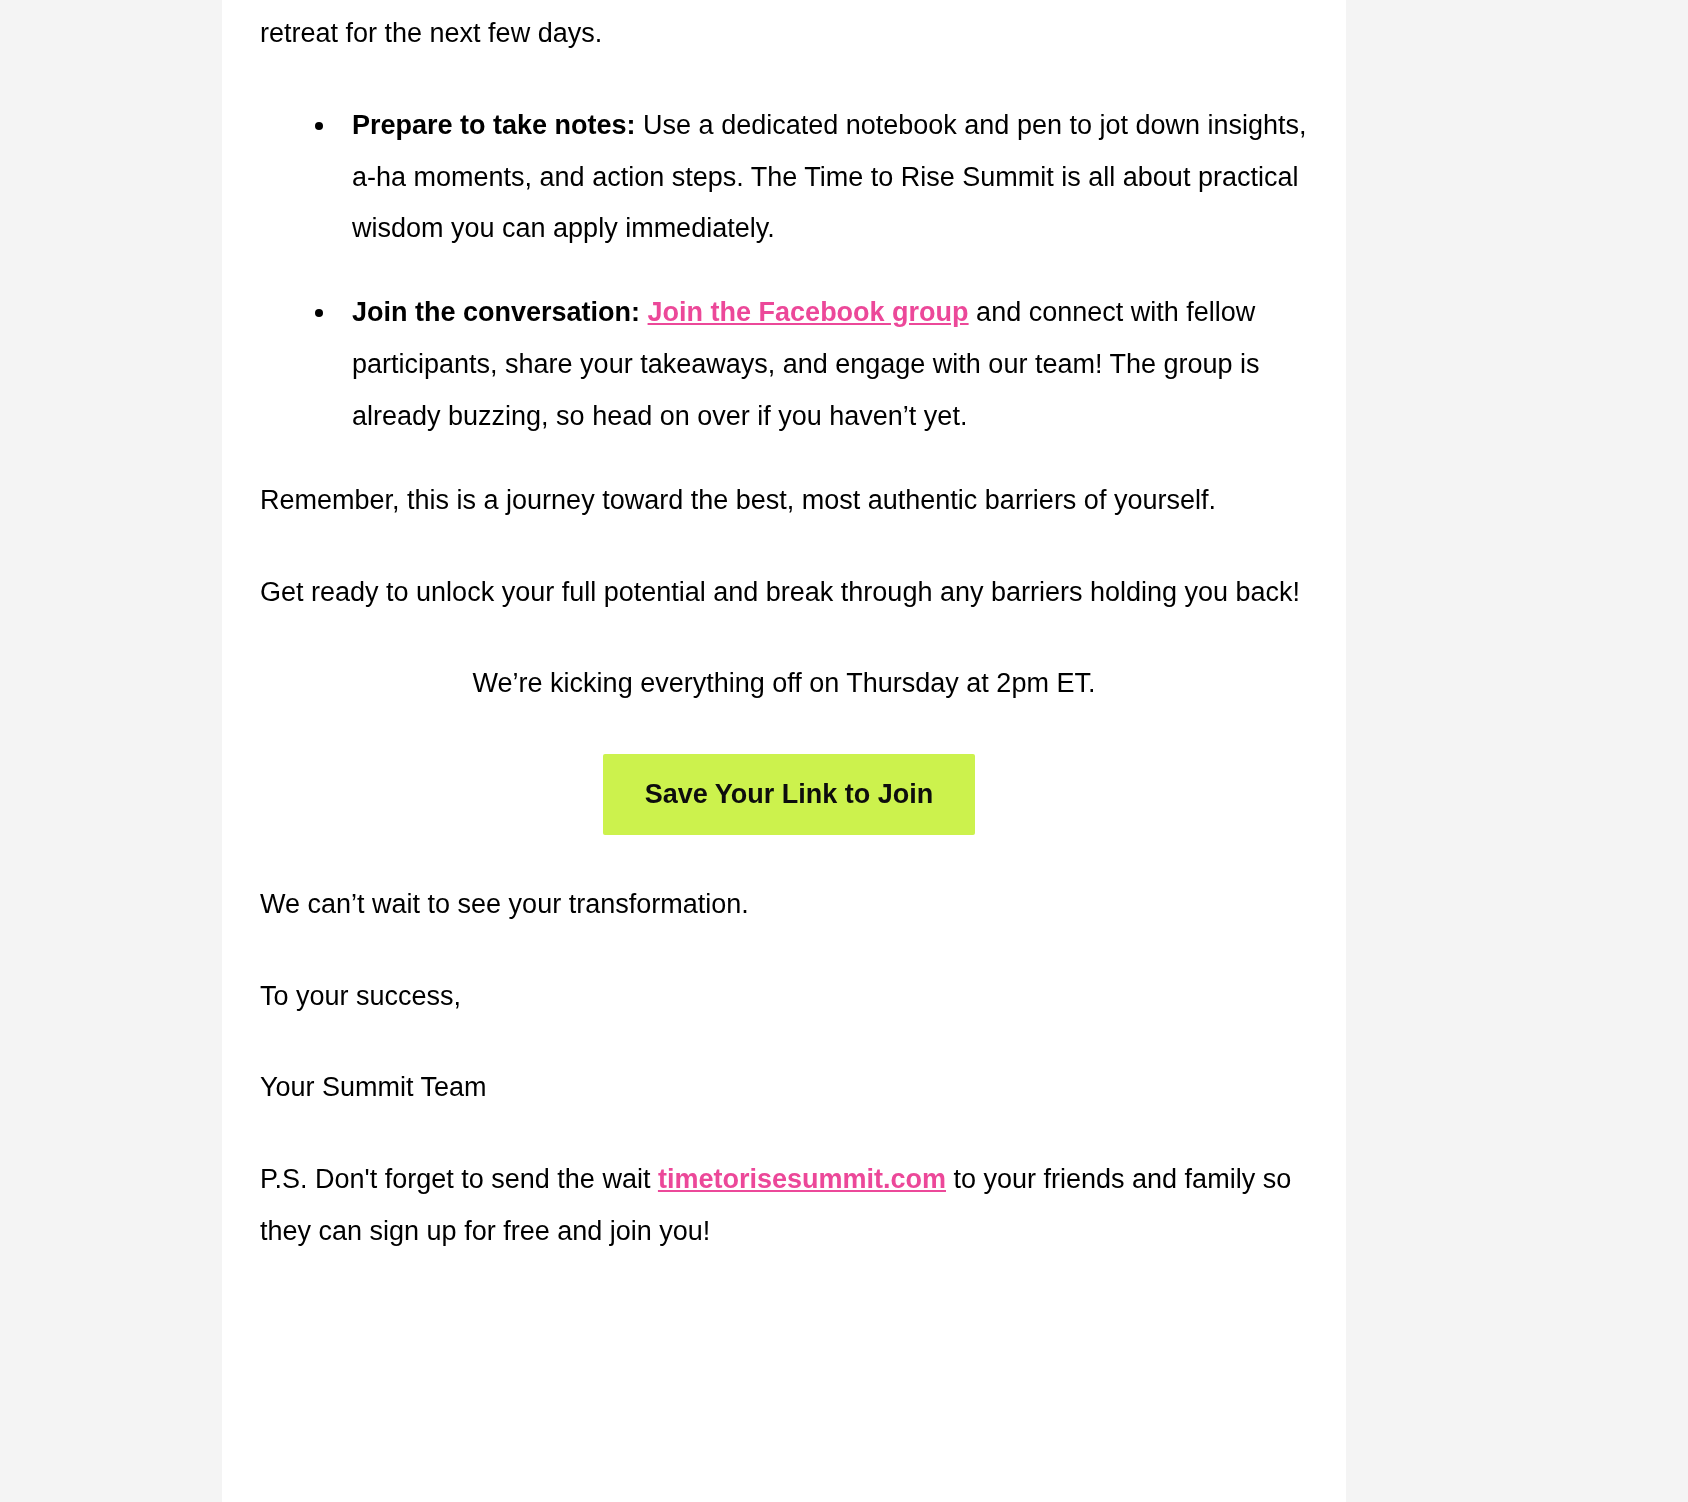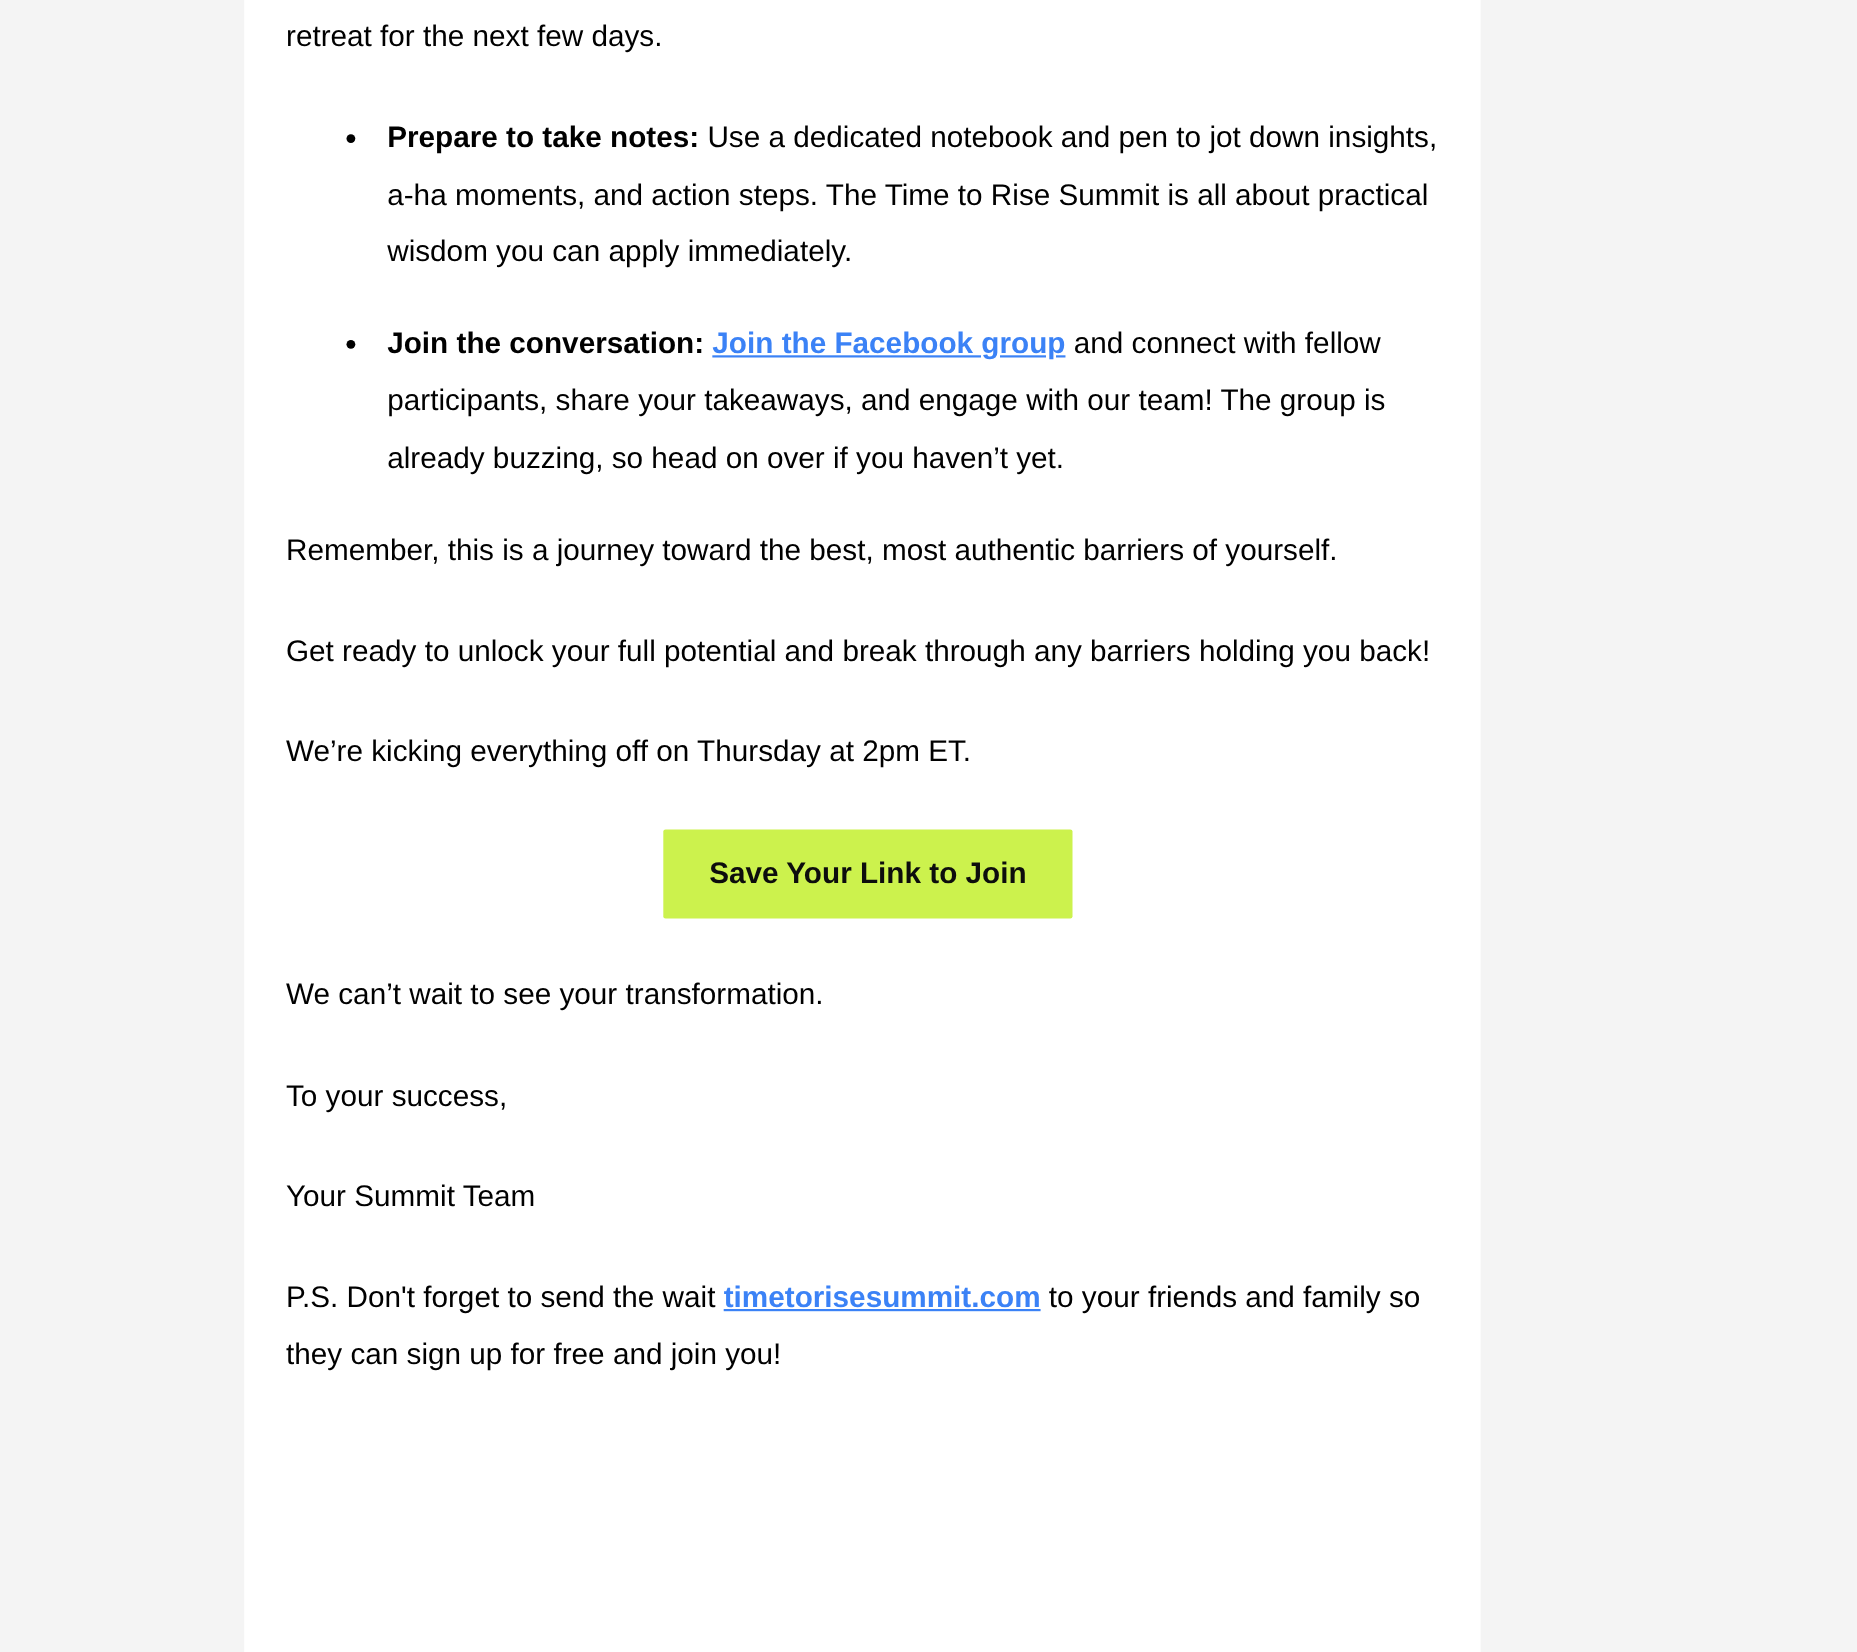--- a/index.html
+++ b/index.html
@@ -47,21 +47,21 @@
     margin-bottom: 32px;
     padding-left: 14px;
   }
   ul.bullets li::marker {
     font-size: 26px;
   }
   b, strong {
     font-weight: bold;
   }
   a.link {
-    color: #3b82f6;
+    color: #ec4899;
     font-weight: bold;
     text-decoration: underline;
   }
   .cta-wrap {
     text-align: center;
     margin: 44px 0 44px 0;
     padding-left: 10px;
   }
   .cta-button {
     display: inline-block;
@@ -75,20 +75,21 @@
     text-decoration: none;
     font-family: "Liberation Sans", sans-serif;
     cursor: pointer;
     line-height: 1.2;
   }
   .spaced {
     margin-bottom: 56px;
   }
   .tight {
     margin-bottom: 46px;
+    text-align: center;
   }
 </style>
 </head>
 <body>
 
 <div class="page">
   <div class="email-body">
     <div class="content">
 
       <p class="para first">retreat for the next few days.</p>

